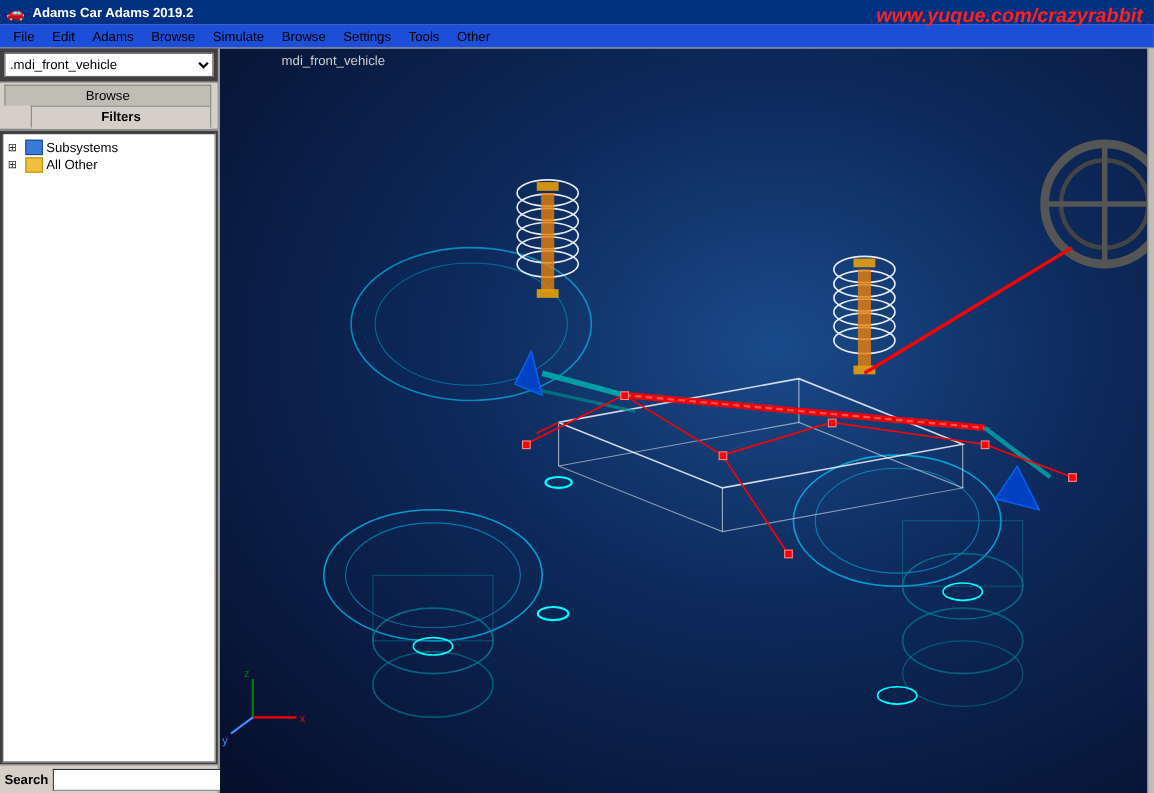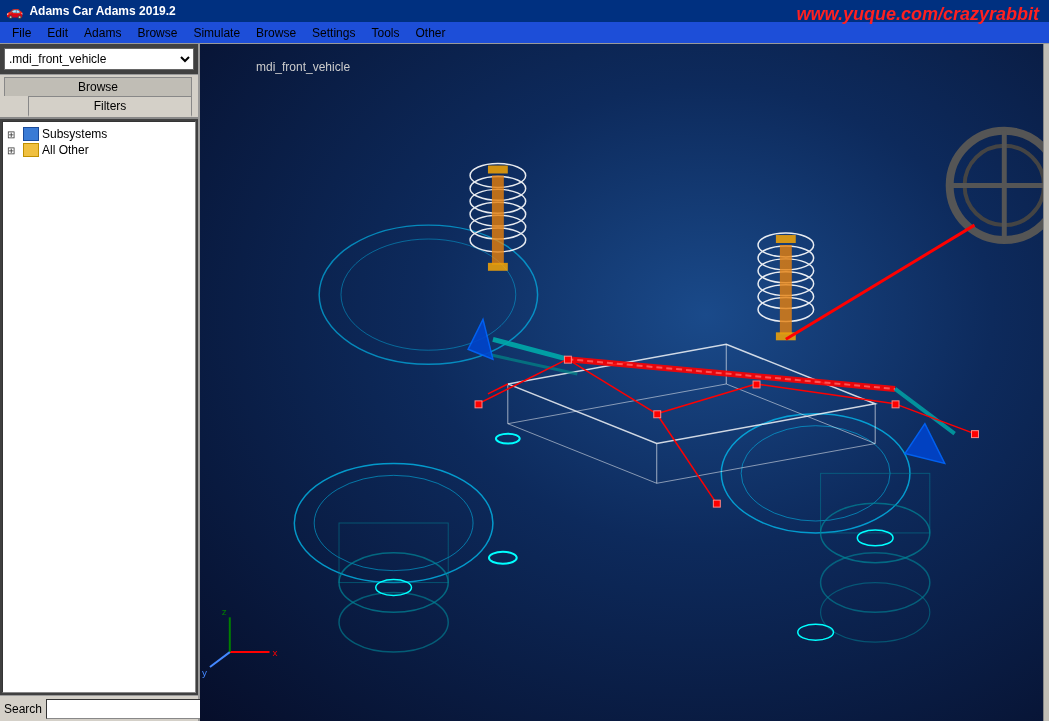--- a/index.html
+++ b/index.html
@@ -87,21 +87,21 @@
       border: 1px solid #888;
       border-bottom: none;
       background: #c0bdb5;
       cursor: pointer;
       font-size: 12px;
       margin-right: 2px;
     }
     .tab-btn.active {
       background: #d4d0c8;
       border-bottom: 2px solid #d4d0c8;
-      font-weight: normal;
+      font-weight: bold;
       margin-left: 24px;
     }
 
     
     #tree-panel {
       flex: 1;
       background: white;
       border: 1px inset #888;
       margin: 2px;
       padding: 4px;
@@ -153,21 +153,21 @@
     }
 
     
     #viewport {
       flex: 1;
       position: relative;
       overflow: hidden;
     }
     #viewport-title {
       position: absolute;
-      top: 16px;
+      top: 4px;
       left: 8px;
       color: #ccc;
       font-size: 12px;
       z-index: 10;
       padding-left: 48px;
     }
 
     
     #viewport-bg {
       width: 100%;
@@ -235,21 +235,21 @@
         <span class="tree-label">Subsystems</span>
       </div>
       <div class="tree-item">
         <span class="tree-expander">⊞</span>
         <span class="tree-icon folder-yellow"></span>
         <span class="tree-label">All Other</span>
       </div>
     </div>
 
     <div id="search-bar">
-      <span style="font-size:12px;margin-right:4px;">Search</span>
+      <span style="font-size:12px;margin-right:4px;font-weight:bold;">Search</span>
       <input type="text" style="">
     </div>
 
   </div>
 
   <div id="viewport">
     <div id="viewport-bg">
       <div id="viewport-title">mdi_front_vehicle</div>
 
       <svg id="scene-svg" viewBox="0 0 849 677" xmlns="http://www.w3.org/2000/svg">

